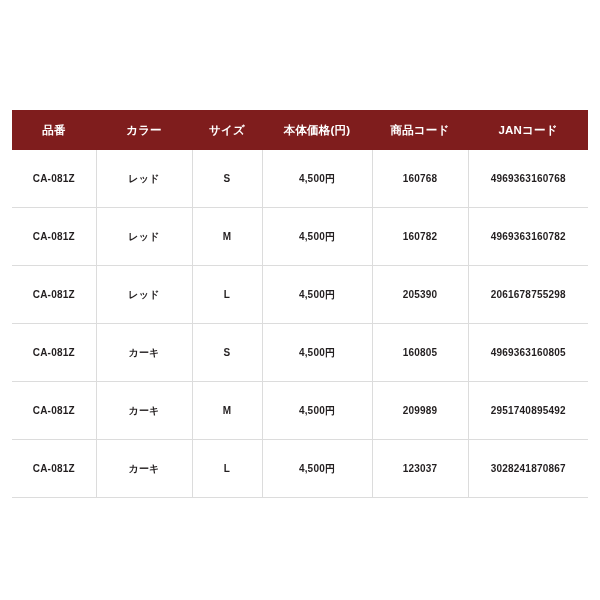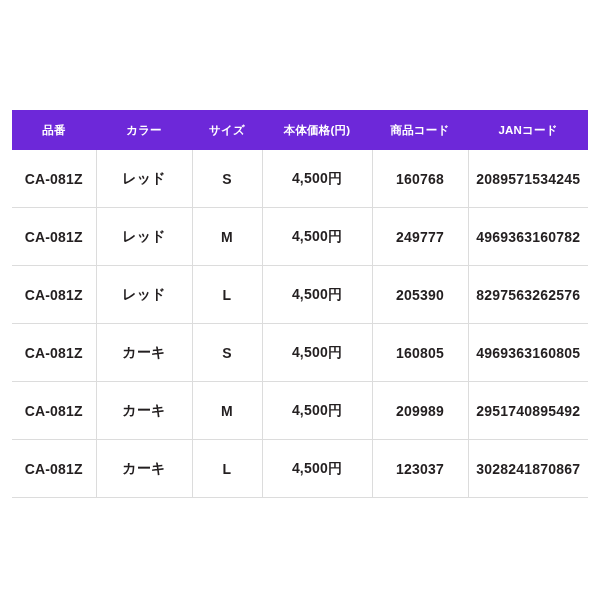--- a/index.html
+++ b/index.html
@@ -24,32 +24,32 @@
   .spec-table {
     position: absolute;
     top: 110px;
     left: 12px;
     width: 576px;
     border-collapse: collapse;
     table-layout: fixed;
   }
   .spec-table th,
   .spec-table td {
-    font-size: 14px;
+    font-size: 10px;
     font-weight: bold;
     text-align: center;
     padding: 0;
     height: 57px;
     vertical-align: middle;
     border-bottom: 1px solid #dcdcdc;
     white-space: nowrap;
     letter-spacing: 0.2px;
   }
   .spec-table thead th {
-    background: #6d28d9;
+    background: #7f1d1d;
     color: #ffffff;
     height: 40px;
     border-bottom: none;
     font-size: 11.5px;
   }
   .spec-table tbody tr:last-child td {
     border-bottom: 1px solid #dcdcdc;
   }
   .spec-table td.cell-sep {
     border-right: 1px solid #dcdcdc;
@@ -101,37 +101,37 @@
         <th>JANコード</th>
       </tr>
     </thead>
     <tbody>
       <tr>
         <td class="cell-sep">CA-081Z</td>
         <td class="cell-sep">レッド</td>
         <td class="cell-sep">S</td>
         <td class="cell-sep">4,500円</td>
         <td class="cell-sep">160768</td>
-        <td>2089571534245</td>
+        <td>4969363160768</td>
       </tr>
       <tr>
         <td class="cell-sep">CA-081Z</td>
         <td class="cell-sep">レッド</td>
         <td class="cell-sep">M</td>
         <td class="cell-sep">4,500円</td>
-        <td class="cell-sep">249777</td>
+        <td class="cell-sep">160782</td>
         <td>4969363160782</td>
       </tr>
       <tr>
         <td class="cell-sep">CA-081Z</td>
         <td class="cell-sep">レッド</td>
         <td class="cell-sep">L</td>
         <td class="cell-sep">4,500円</td>
         <td class="cell-sep">205390</td>
-        <td>8297563262576</td>
+        <td>2061678755298</td>
       </tr>
       <tr>
         <td class="cell-sep">CA-081Z</td>
         <td class="cell-sep">カーキ</td>
         <td class="cell-sep">S</td>
         <td class="cell-sep">4,500円</td>
         <td class="cell-sep">160805</td>
         <td>4969363160805</td>
       </tr>
       <tr>

